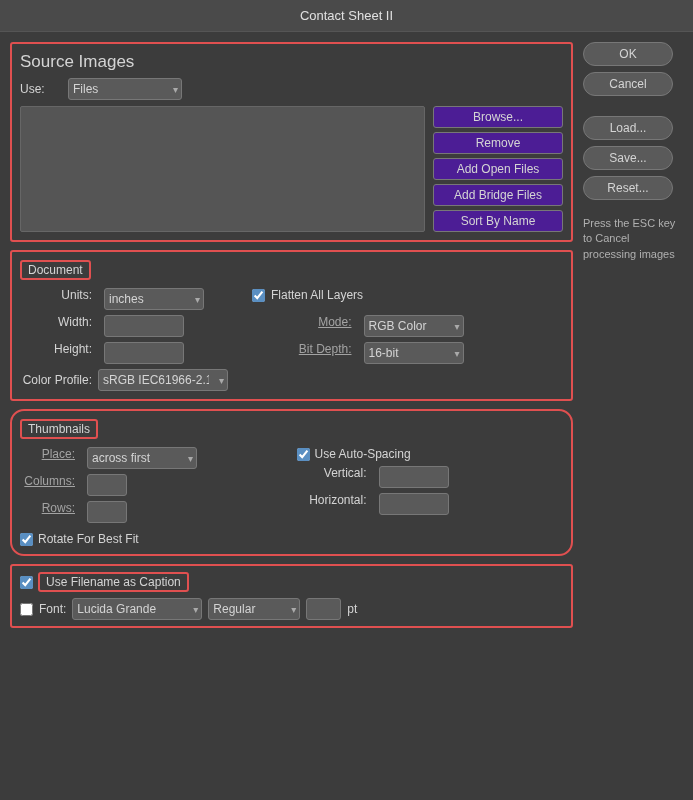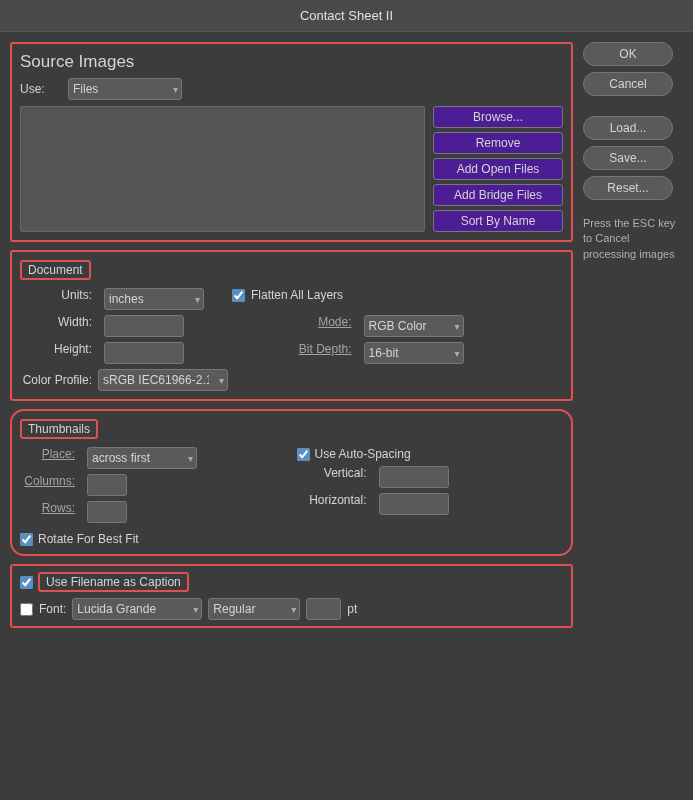--- a/index.html
+++ b/index.html
@@ -272,21 +272,21 @@
       
       <div class="form-row" style="margin-bottom:5px;">
         <span class="form-label">Units:</span>
         <div class="select-wrapper">
           <select style="width:100px;">
             <option>inches</option>
             <option>cm</option>
             <option>pixels</option>
           </select>
         </div>
-        <div style="flex:1; display:flex; align-items:center; gap:6px; padding-left:16px;">
+        <div style="flex:1; display:flex; align-items:center; gap:6px; margin-left:20px;padding-left:16px;">
           <input type="checkbox" id="flatten" checked="" style="">
           <label for="flatten">Flatten All Layers</label>
         </div>
       </div>
 
       <div class="form-grid">
 
         <div class="form-col">
           <div class="form-row">
             <span class="form-label">Width:</span>

